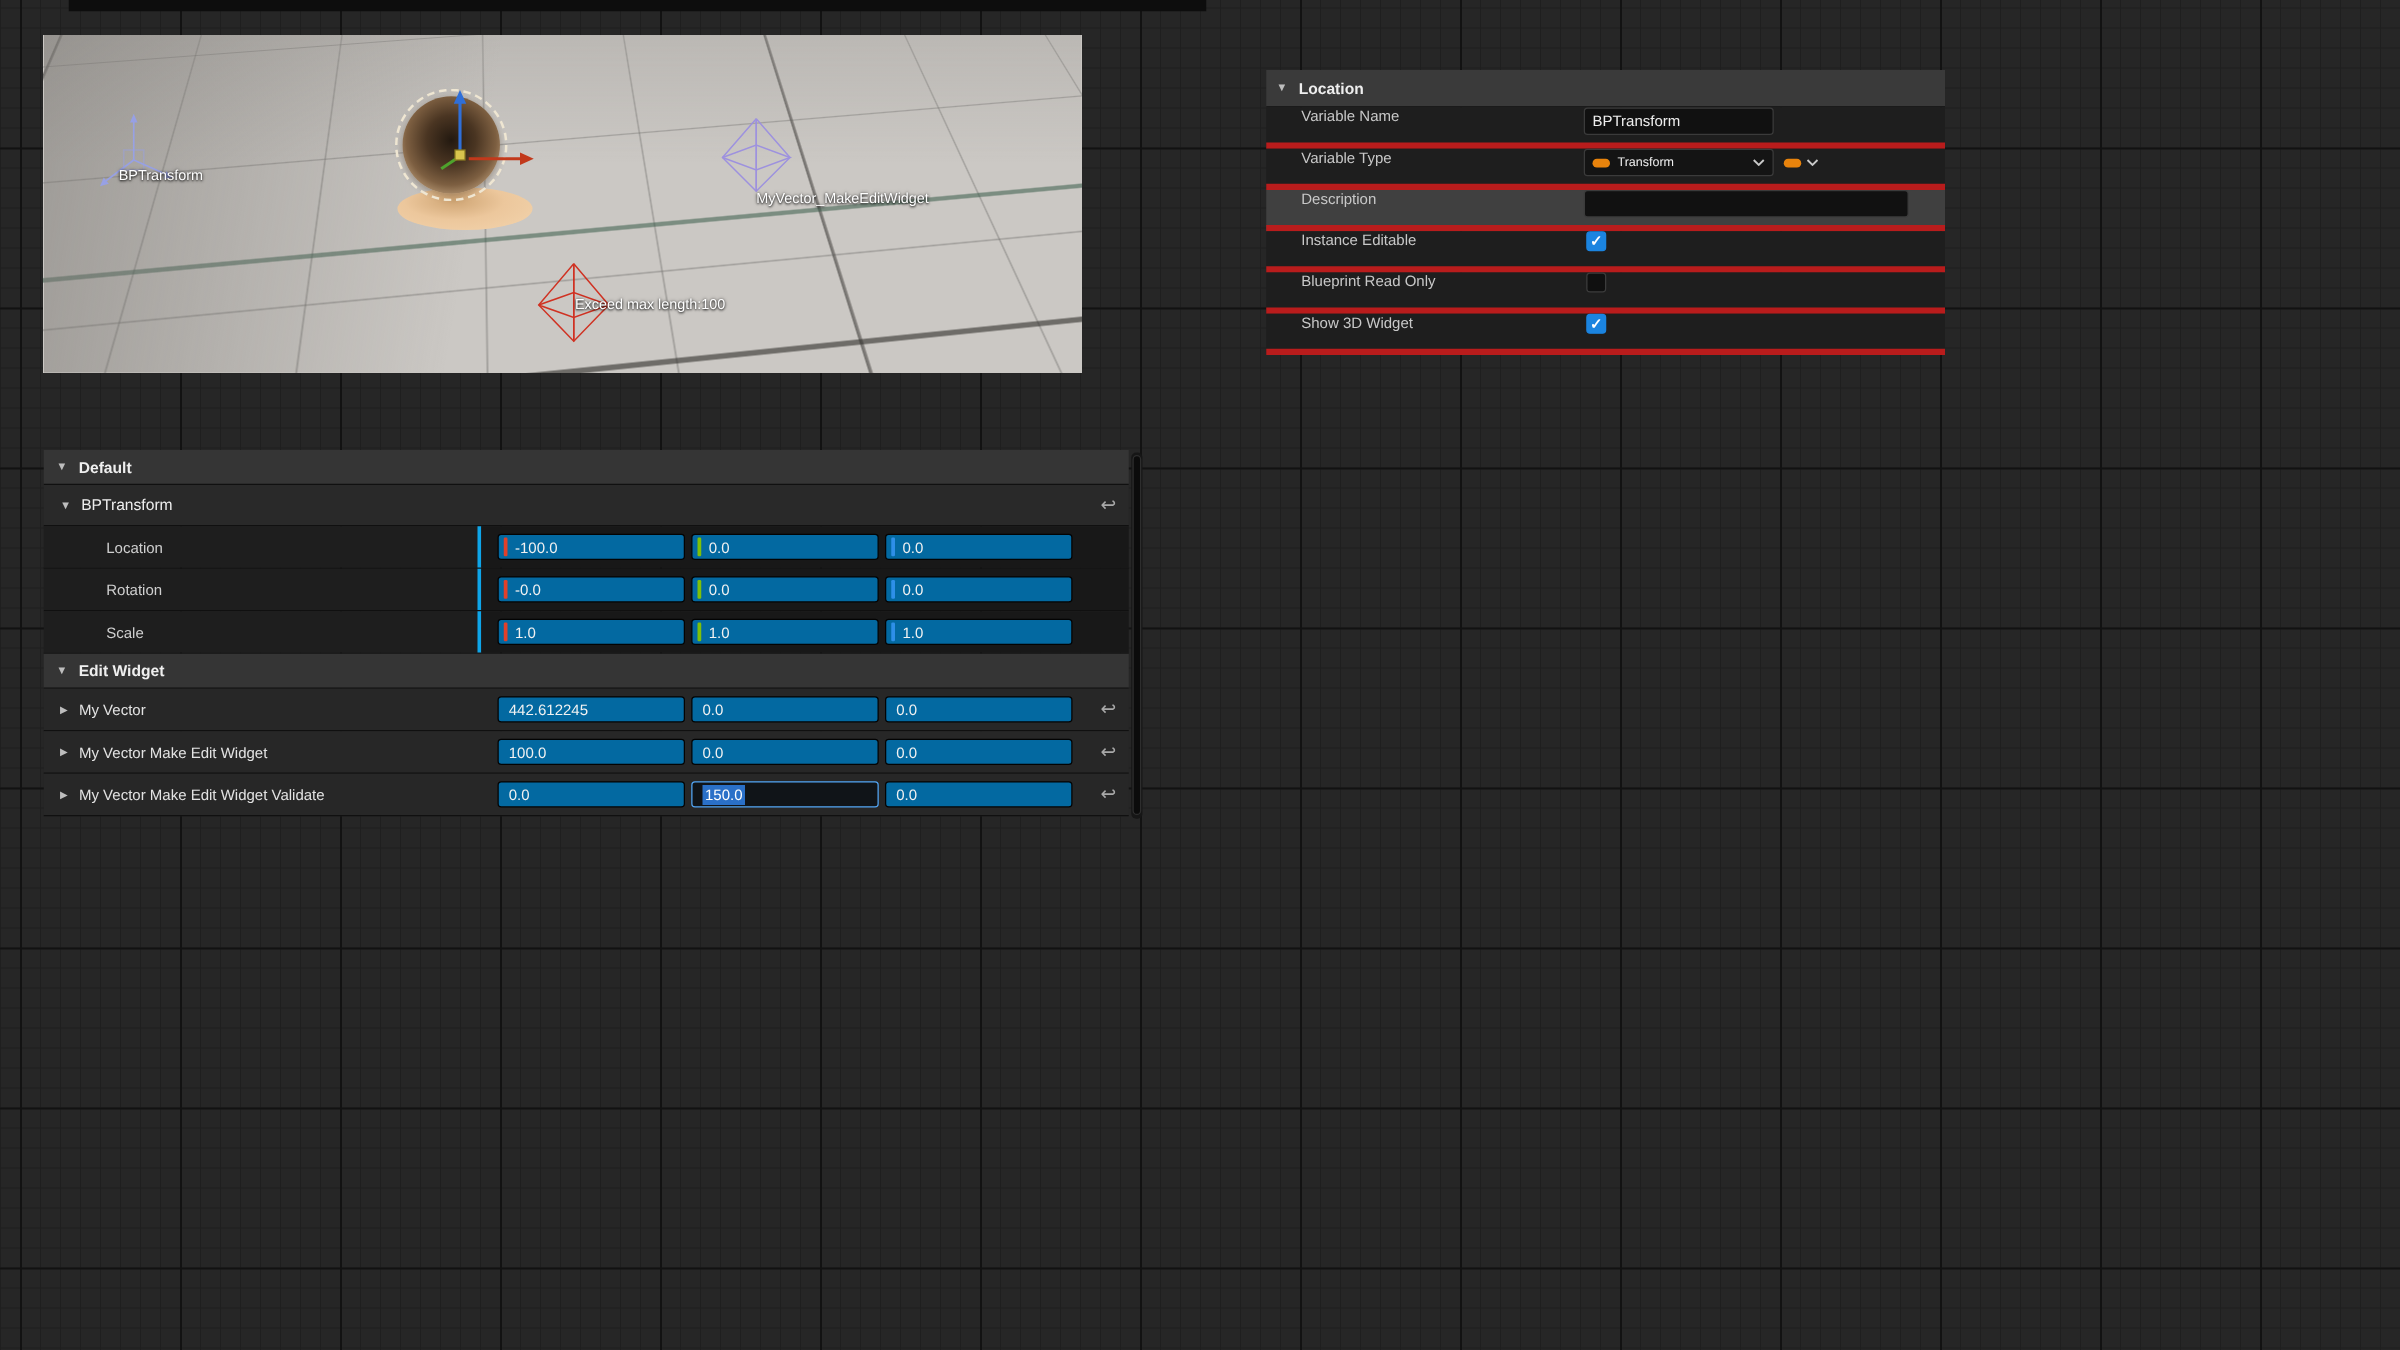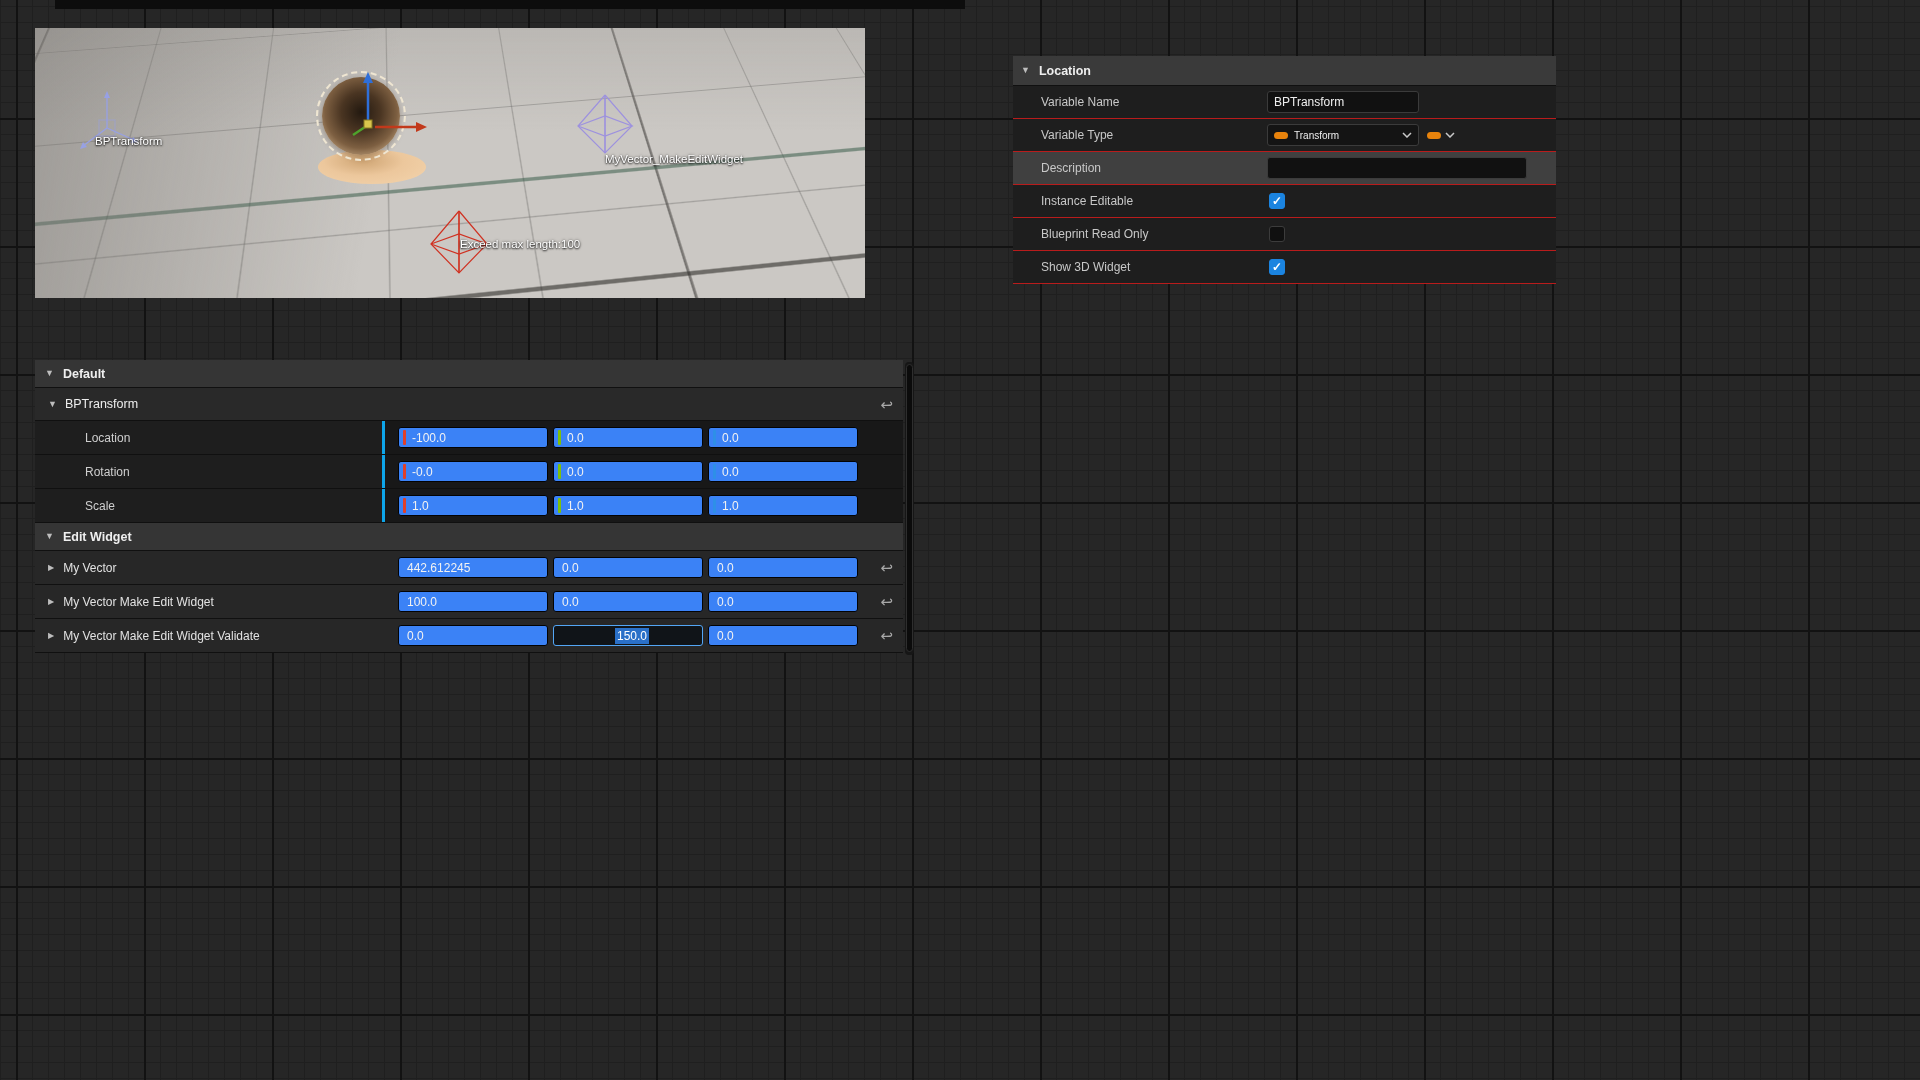--- a/index.html
+++ b/index.html
@@ -67,21 +67,21 @@
 
   
   .var-panel { position:absolute; left:1013px; top:56px; width:543px; }
   .var-header {
     height:30px; background:#3a3a3a; border-bottom:1px solid #101010;
     display:flex; align-items:center; gap:9px; padding-left:8px;
     font-weight:bold; font-size:12.5px; color:#eeeeee;
   }
   .tri { font-size:9px; color:#bdbdbd; line-height:1; }
   .tri.small { font-size:8px; }
-  .vrow { height:33px; background:#1e1e1e; border-bottom:1px solid #b91c1c; display:flex; align-items:center; }
+  .vrow { height:33px; background:#1e1e1e; border-bottom:5px solid #b91c1c; display:flex; align-items:flex-start; }
   .vrow.hl { background:#404040; }
   .vlabel { width:254px; padding-left:28px; font-size:12px; color:#c8c8c8; }
   .vvalue { flex:1; display:flex; align-items:center; }
   .textbox {
     height:22px; background:#111111; border:1px solid #3b3b3b; border-radius:3px;
     color:#eeeeee; font-size:12px; padding:0 6px; outline:none;
     font-family:"Liberation Sans", sans-serif;
   }
   .w152 { width:152px; } .w260 { width:260px; }
   .dropdown {
@@ -116,30 +116,30 @@
   .prop-label {
     width:350px; background:#1e1e1e; border-right:3px solid #0ea5e9;
     display:flex; align-items:center; padding-left:50px;
     font-size:12px; color:#cfcfcf;
   }
   .prop-vals { flex:1; background:#181818; display:flex; align-items:center; padding-left:13px; gap:5px; }
   .vec-row { height:34px; background:#272727; border-bottom:1px solid #101010; display:flex; }
   .vec-label { width:350px; display:flex; align-items:center; gap:9px; padding-left:13px; font-size:12px; color:#e2e2e2; }
   .vec-row .prop-vals { background:transparent; }
   .numfield {
-    width:150px; height:21px; background:#3b82f6; border:1px solid #030303; border-radius:3px;
+    width:150px; height:21px; background:#0369a1; border:1px solid #030303; border-radius:3px;
     display:flex; align-items:center; padding-left:4px; overflow:hidden;
     font-size:12px; color:#f2f2f2; white-space:nowrap;
   }
   .numfield.plain { padding-left:8px; }
   .numfield .bar { width:3px; height:15px; border-radius:1px; margin-right:6px; flex:none; }
   .axis-x .bar { background:#e0402a; }
   .axis-y .bar { background:#7fc008; }
   .axis-z .bar { background:#2e8fe8; }
-  .numfield.focused { border-color:#53a6f5; background:#101418;justify-content:center; }
+  .numfield.focused { border-color:#53a6f5; background:#101418; }
   .num.sel { background:#2a70c8; color:#ffffff; padding:1px 2px; }
   .reset-btn { margin-left:auto; margin-right:10px; color:#a8a8a8; font-size:15px; line-height:1; }
 
   .scrollbar { position:absolute; left:905px; top:362px; width:9px; height:293px; background:#161616; border-radius:4px; }
   .scroll-thumb { position:absolute; left:1px; top:2px; width:7px; height:288px; background:#0b0b0b; border:1px solid #2e2e2e; border-radius:4px; }
 </style>
 </head>
 <body>
 
 <div class="top-strip"></div>

